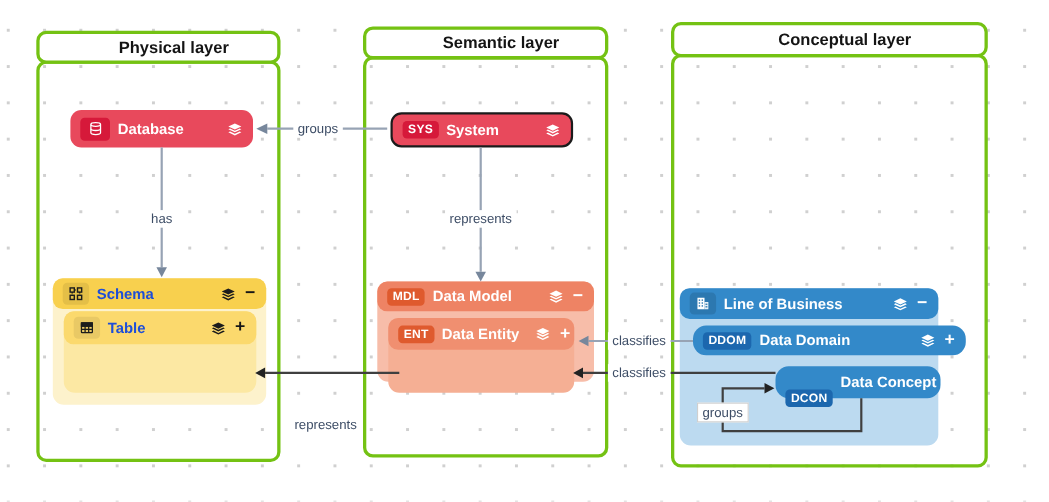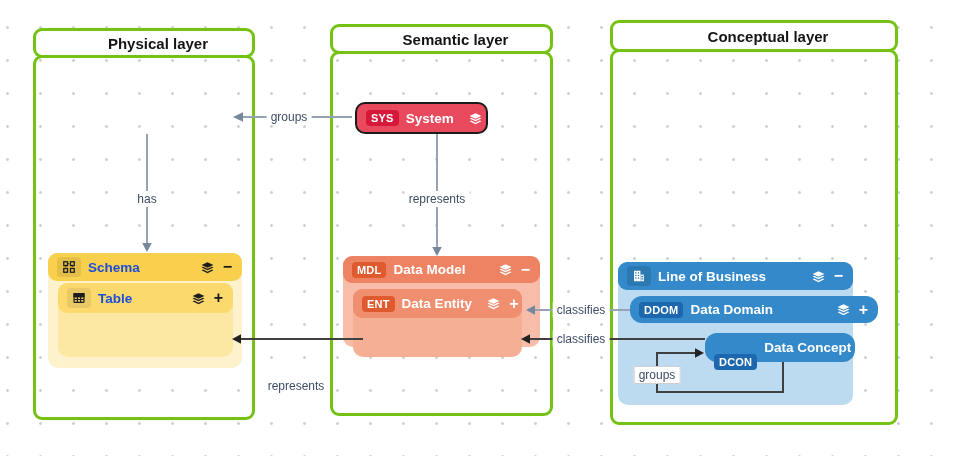--- a/index.html
+++ b/index.html
@@ -62,20 +62,38 @@
   <div class="layer-title" style="left:330px;top:24px;width:223px;height:30px;">
     <span>Semantic layer</span>
   </div>
   <div class="layer-body" style="left:330px;top:51px;width:223px;height:365px;"></div>
 
   <div class="layer-title" style="left:610px;top:20px;width:288px;height:32px;">
     <span>Conceptual layer</span>
   </div>
   <div class="layer-body" style="left:610px;top:49px;width:288px;height:376px;"></div>
 
+  <div class="node" style="left:64px;top:100px;width:166px;height:34px;background:var(--red-node);">
+    <span class="icon-badge" style="background:var(--red-badge);">
+      <svg viewBox="0 0 24 24" width="14" height="14" fill="none" stroke="#fff" stroke-width="2">
+        <ellipse cx="12" cy="5.5" rx="7.5" ry="2.8"></ellipse>
+        <path d="M4.5 5.5v6.5c0 1.55 3.36 2.8 7.5 2.8s7.5-1.25 7.5-2.8V5.5"></path>
+        <path d="M4.5 12v6.5c0 1.55 3.36 2.8 7.5 2.8s7.5-1.25 7.5-2.8V12"></path>
+      </svg>
+    </span>
+    <span class="node-label lbl-white">Database</span>
+    <span class="spacer"></span>
+    <span class="lyr ico-white">
+      <svg viewBox="0 0 24 24" width="15" height="15" fill="currentColor">
+        <path d="M12 3.5 21.5 8 12 12.5 2.5 8z"></path>
+          <path d="M5 10.8 2.5 12 12 16.5 21.5 12 19 10.8 12 14.1z"></path>
+        <path d="M5 15.3 2.5 16.5 12 21 21.5 16.5 19 15.3 12 18.6z"></path>
+      </svg>
+    </span>
+  </div>
 
   <div class="group" style="left:48px;top:253px;width:194px;height:115px;background:var(--yellow-body);">
     <div class="group-header" style="height:28px;background:var(--yellow-header);">
       <span class="icon-badge" style="background:rgba(0,0,0,0.08);width:24px;height:20px;">
         <svg viewBox="0 0 24 24" width="14" height="14" fill="none" stroke="#1c1c1c" stroke-width="2.2">
           <rect x="3" y="3" width="6.5" height="6.5"></rect>
             <rect x="14.5" y="3" width="6.5" height="6.5"></rect>
           <rect x="3" y="14.5" width="6.5" height="6.5"></rect>
             <rect x="14.5" y="14.5" width="6.5" height="6.5"></rect>
           <path d="M9.5 6.2h5M6.2 9.5v5M17.8 9.5v5" stroke-dasharray="2.2 2"></path>
@@ -110,21 +128,21 @@
               <path d="M5 10.8 2.5 12 12 16.5 21.5 12 19 10.8 12 14.1z"></path>
             <path d="M5 15.3 2.5 16.5 12 21 21.5 16.5 19 15.3 12 18.6z"></path>
           </svg>
         </span>
         <button class="ctl ctl-dark">+</button>
       </div>
 
     </div>
   </div>
 
-  <div class="node selected" style="left:355px;top:102px;width:133px;height:32px;background:var(--red-node);">
+  <div class="node selected" style="left:355px;top:102px;width:166px;height:32px;background:var(--red-node);">
     <span class="txt-badge" style="background:var(--red-badge);">SYS</span>
     <span class="node-label lbl-white">System</span>
     <span class="spacer"></span>
     <span class="lyr ico-white">
       <svg viewBox="0 0 24 24" width="15" height="15" fill="currentColor">
         <path d="M12 3.5 21.5 8 12 12.5 2.5 8z"></path>
           <path d="M5 10.8 2.5 12 12 16.5 21.5 12 19 10.8 12 14.1z"></path>
         <path d="M5 15.3 2.5 16.5 12 21 21.5 16.5 19 15.3 12 18.6z"></path>
       </svg>
     </span>

